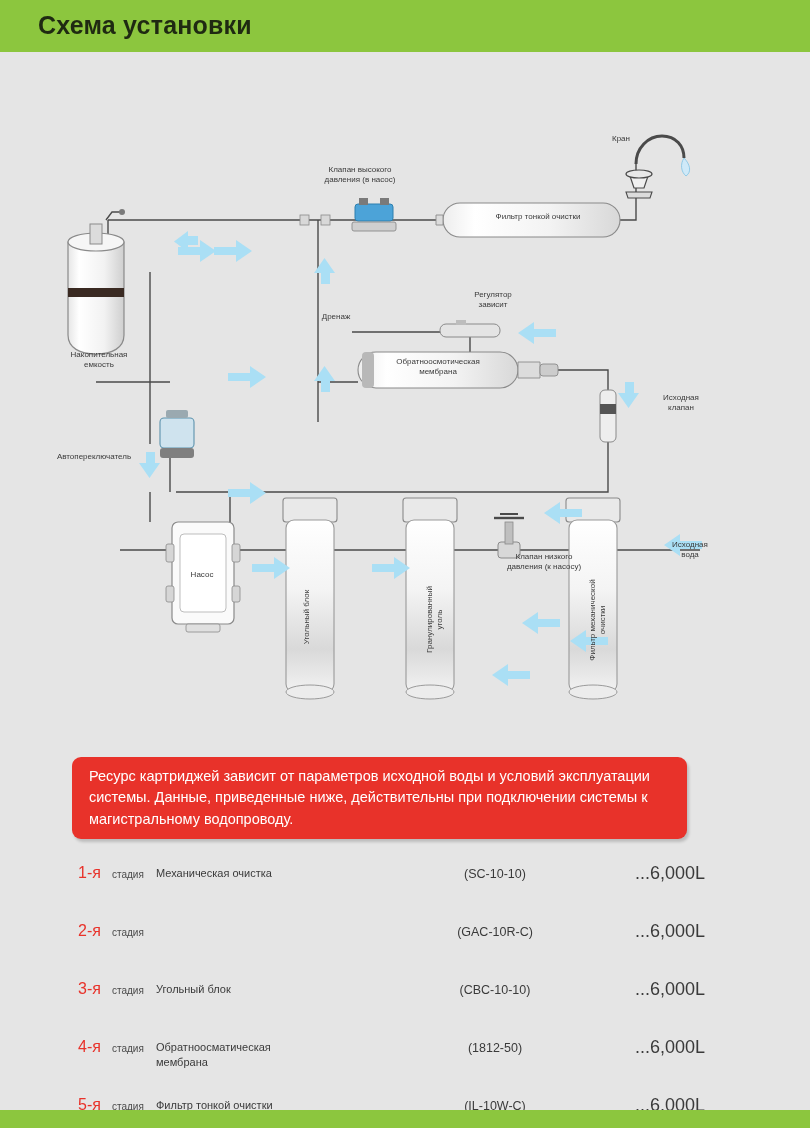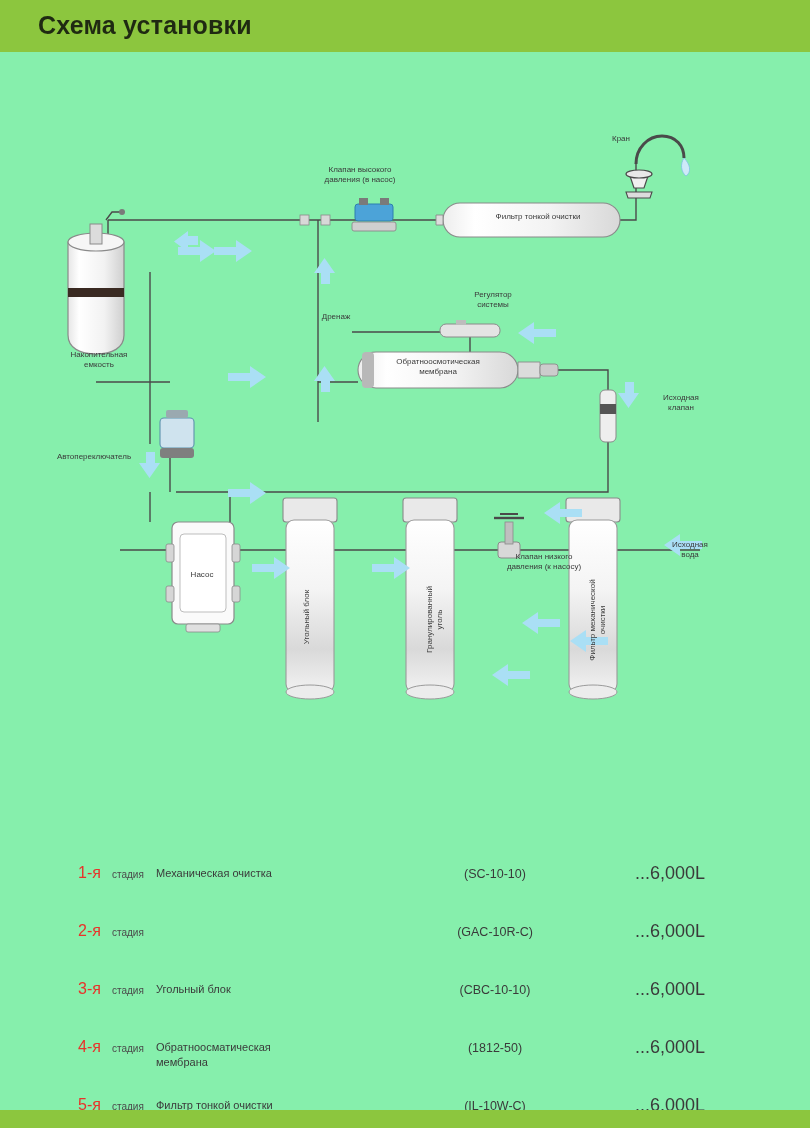--- a/index.html
+++ b/index.html
@@ -11,21 +11,21 @@
     width: 810px;
     height: 1128px;
     position: relative;
     font-family: "Liberation Sans", sans-serif;
     overflow: hidden;
   }
   .page {
     position: relative;
     width: 810px;
     height: 1128px;
-    background: #86efac;
+    background: #e5e5e5;
   }
 
   
   .header-bar {
     position: absolute;
     left: 0; top: 0;
     width: 810px;
     height: 52px;
     background: #8cc63e;
   }
@@ -304,39 +304,42 @@
     </svg>
 
     <div class="dlabel" style="left:601px; top:82px; width:40px;">Кран</div>
     <div class="dlabel" style="left:305px; top:113px; width:110px;">Клапан высокого
 давления (в насос)</div>
     <div class="dlabel" style="left:483px; top:160px; width:110px;">Фильтр тонкой очистки</div>
     <div class="dlabel" style="left:44px; top:298px; width:110px;">Накопительная
 емкость</div>
     <div class="dlabel" style="left:306px; top:260px; width:60px;">Дренаж</div>
     <div class="dlabel" style="left:453px; top:238px; width:80px;">Регулятор
-системы</div>
+зависит</div>
     <div class="dlabel" style="left:378px; top:305px; width:120px;">Обратноосмотическая
 мембрана</div>
     <div class="dlabel" style="left:641px; top:341px; width:80px;">Исходная
 клапан</div>
     <div class="dlabel" style="left:34px; top:388px; width:120px;margin-top:12px;">Автопереключатель</div>
     <div class="dlabel" style="left:172px; top:518px; width:60px;">Насос</div>
     <div class="dlabel" style="left:455px; top:500px; width:110px;padding-left:34px;">Клапан низкого
 давления (к насосу)</div>
     <div class="dlabel" style="left:650px; top:488px; width:80px;">Исходная
 вода</div>
 
     <div class="dlabel rot" style="left:302px; top:610px; width:90px;">Угольный блок</div>
     <div class="dlabel rot" style="left:425px; top:615px; width:95px;">Гранулированный
 уголь</div>
     <div class="dlabel rot" style="left:588px; top:618px; width:100px;">Фильтр механической
 очистки</div>
   </div>
 
+  <div class="notice">
+    <div class="notice-text">Ресурс картриджей зависит от параметров исходной воды и условий эксплуатации системы. Данные, приведенные ниже, действительны при подключении системы к магистральному водопроводу.</div>
+  </div>
 
   <div class="stages">
     <div class="stage-row">
       <div class="stage-num">1-я</div>
       <div class="stage-word">стадия</div>
       <div class="stage-name">Механическая очистка</div>
       <div class="stage-code">(SC-10-10)</div>
       <div class="stage-res">...6,000L</div>
     </div>
     <div class="stage-row">

